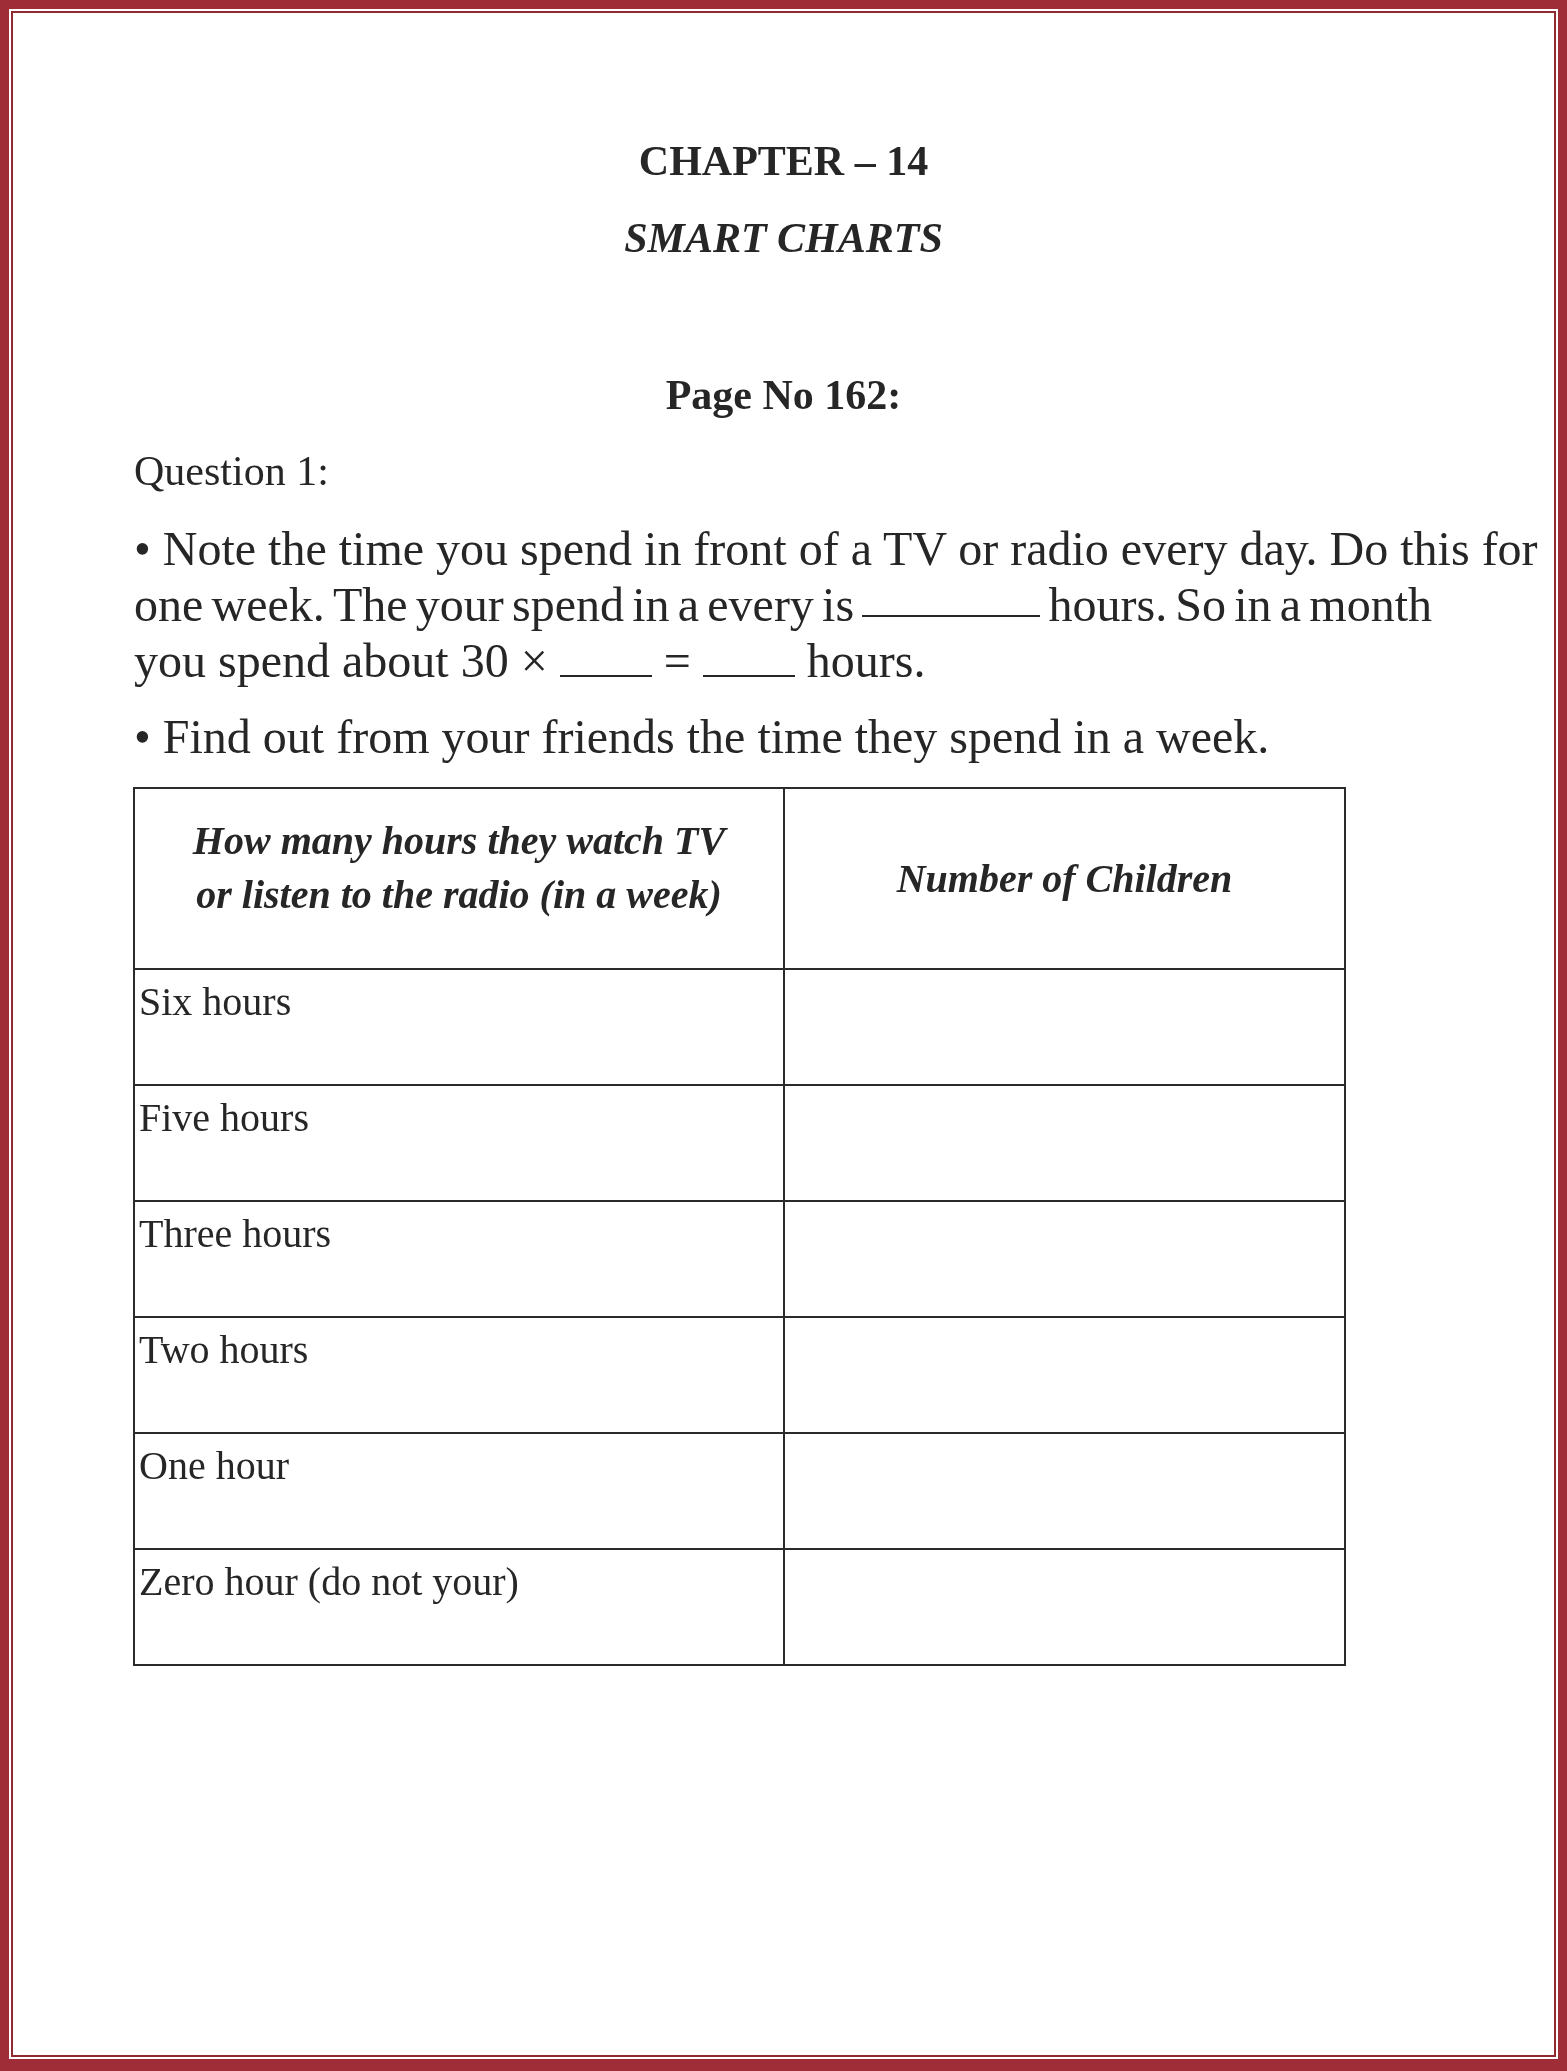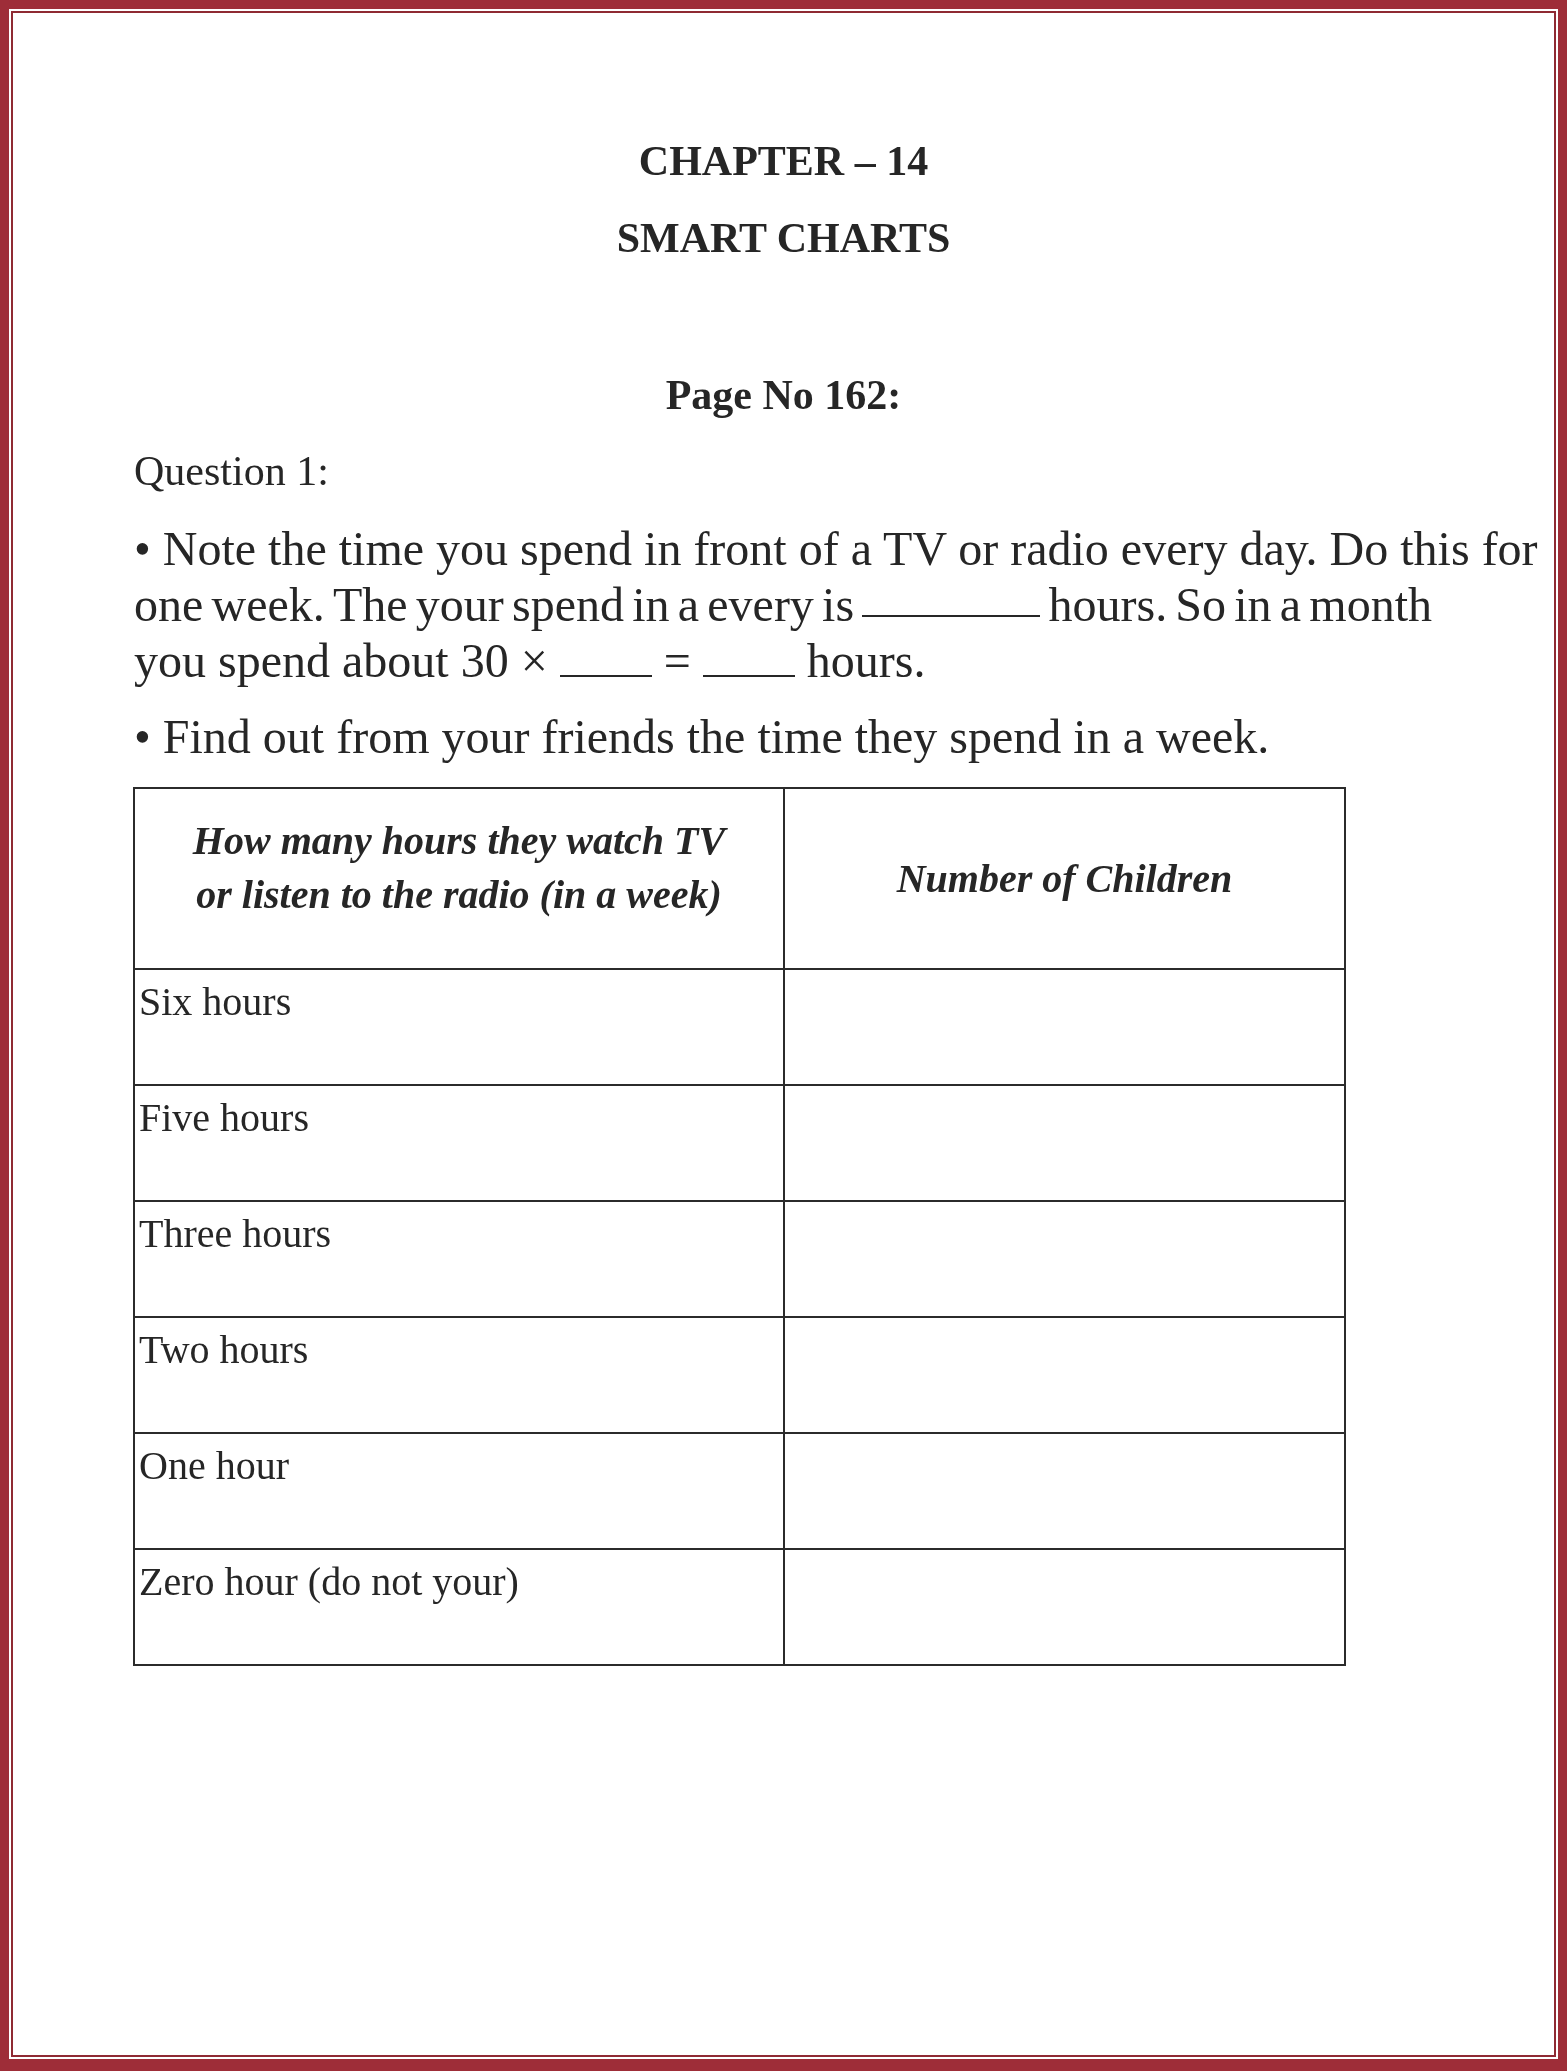--- a/index.html
+++ b/index.html
@@ -38,21 +38,21 @@
     .center-heading {
       position: absolute;
       left: 0; width: 1567px;
       text-align: center;
       font-weight: bold;
       font-size: 42px;
       line-height: 1;
       color: #262626;
     }
     .chapter { top: 140px; }
-    .chapter-title { top: 217px; }
+    .chapter-title { top: 217px; font-style: italic; }
     .page-no { top: 374px; }
     .question-label {
       position: absolute;
       left: 134px;
       top: 450px;
       font-weight: normal;
       font-size: 42px;
       line-height: 1;
       color: #262626;
     }

